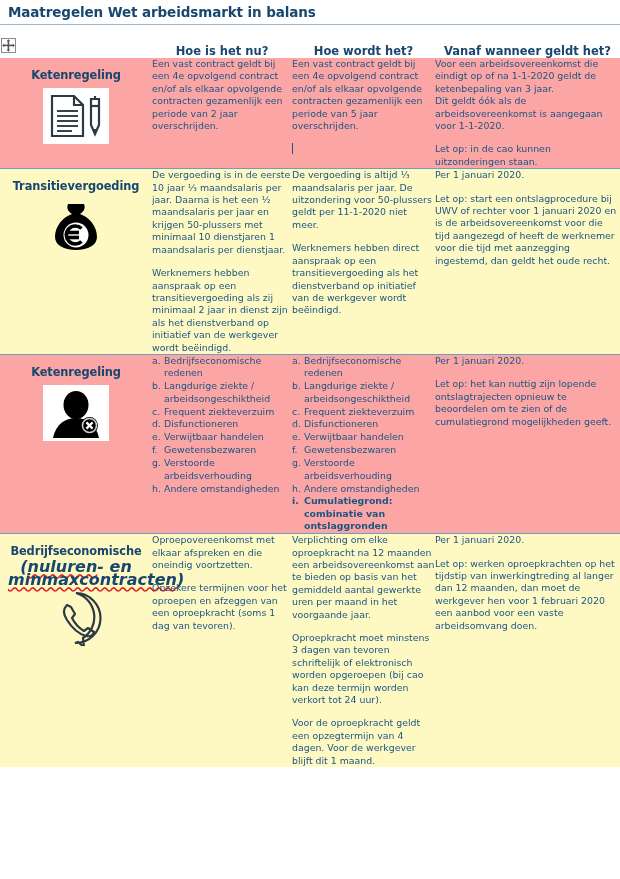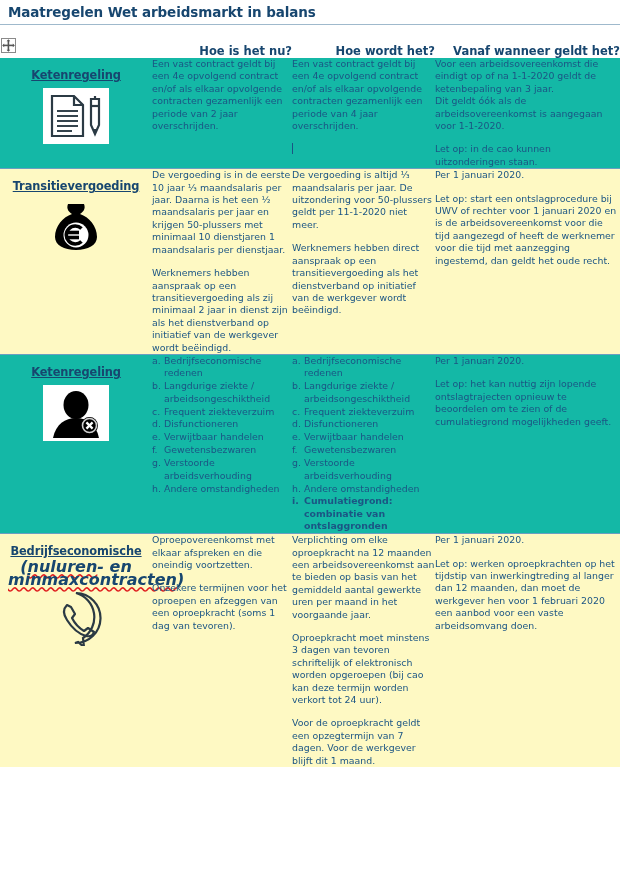--- a/index.html
+++ b/index.html
@@ -71,30 +71,30 @@
 
   table.wab th, table.wab td {
     vertical-align: top;
     padding: 0;
     border: 0;
   }
 
   
   .hdr-cell {
     padding: 0 8px 5px 8px;
-    text-align: right;
+    text-align: center;
     font-size: 11.5px;
     font-weight: bold;
     color: #17466f;
     white-space: nowrap;
   }
   .hdr-cell.blank { }
 
   
-  tr.band-gray > td { background: #14b8a6; }
+  tr.band-gray > td { background: #fca5a5; }
   tr.band-white > td { background: #fef9c3; }
 
   td.cell {
     padding: 11px 9px 12px 9px;
     font-size: 9.4px;
     line-height: 12.4px;
     color: #1b5584;
   }
   td.cell.label-cell {
     padding: 11px 8px 12px 8px;
@@ -110,21 +110,20 @@
   }
 
   
   .row-label {
     font-size: 11.4px;
     font-weight: bold;
     color: #17466f;
     line-height: 13px;
     margin: 0 0 6px 0;
     letter-spacing: -0.1px;
-    text-decoration: underline;
   }
   .row-sublabel {
     font-size: 16px;
     font-style: italic;
     font-weight: bold;
     color: #17466f;
     line-height: 13px;
     margin: -4px 0 4px 0;
   }
   .spell {
@@ -241,21 +240,21 @@
                 <line x1="47" y1="3" x2="47" y2="6"></line>
               </g>
               <polygon points="47,41 44.6,36 49.4,36" fill="#2b3a44"></polygon>
             </svg>
           </div>
         </td>
         <td class="cell">
           <p class="t">Een vast contract geldt bij een 4e opvolgend contract en/of als elkaar opvolgende contracten gezamenlijk een periode van <b>2 jaar</b> overschrijden.</p>
         </td>
         <td class="cell">
-          <p class="t">Een vast contract geldt bij een 4e opvolgend contract en/of als elkaar opvolgende contracten gezamenlijk een periode van <b>4 jaar</b> overschrijden.</p>
+          <p class="t">Een vast contract geldt bij een 4e opvolgend contract en/of als elkaar opvolgende contracten gezamenlijk een periode van <b>5 jaar</b> overschrijden.</p>
           <span class="caret"></span>
         </td>
         <td class="cell">
           <p class="t">Voor een arbeidsovereenkomst die eindigt <b>op of na 1-1-2020 geldt de ketenbepaling van 3 jaar.</b><br>Dit geldt óók als de arbeidsovereenkomst is aangegaan voor 1-1-2020.</p>
           <p class="t"><b>Let op</b>: in de cao kunnen uitzonderingen staan.</p>
         </td>
       </tr>
       <tr class="rule">
           <td colspan="4"></td>
         </tr>
@@ -357,21 +356,21 @@
             </svg>
           </div>
         </td>
         <td class="cell">
           <p class="t">Oproepovereenkomst met elkaar afspreken en die <b>oneindig voortzetten.</b></p>
           <p class="t"><b>Onzekere termijnen</b> voor het oproepen en afzeggen van een oproepkracht (soms 1 dag van tevoren).</p>
         </td>
         <td class="cell">
           <p class="t">Verplichting om elke oproepkracht <b>na 12 maanden een arbeidsovereenkomst</b> aan te bieden op basis van het gemiddeld aantal gewerkte uren per maand in het voorgaande jaar.</p>
           <p class="t">Oproepkracht moet <b>minstens 3 dagen van tevoren</b> schriftelijk of elektronisch worden opgeroepen (bij cao kan deze termijn worden verkort tot 24 uur).</p>
-          <p class="t">Voor de oproepkracht geldt een <b>opzegtermijn van 7 dagen</b>. Voor de werkgever blijft dit 1 maand.</p>
+          <p class="t">Voor de oproepkracht geldt een <b>opzegtermijn van 4 dagen</b>. Voor de werkgever blijft dit 1 maand.</p>
         </td>
         <td class="cell">
           <p class="t">Per 1 januari 2020.</p>
           <p class="t"><b>Let op</b>: werken oproepkrachten op het tijdstip van inwerkingtreding al langer dan 12 maanden, dan moet de werkgever hen voor 1 februari 2020 een aanbod voor een vaste arbeidsomvang doen.</p>
         </td>
       </tr>
 
     </tbody>
   </table>
 

